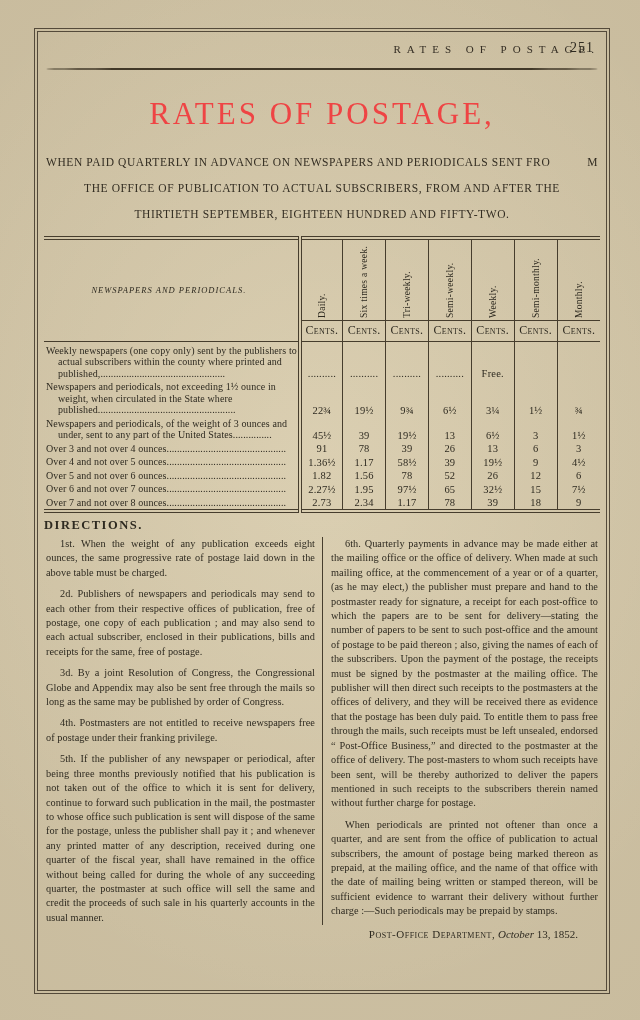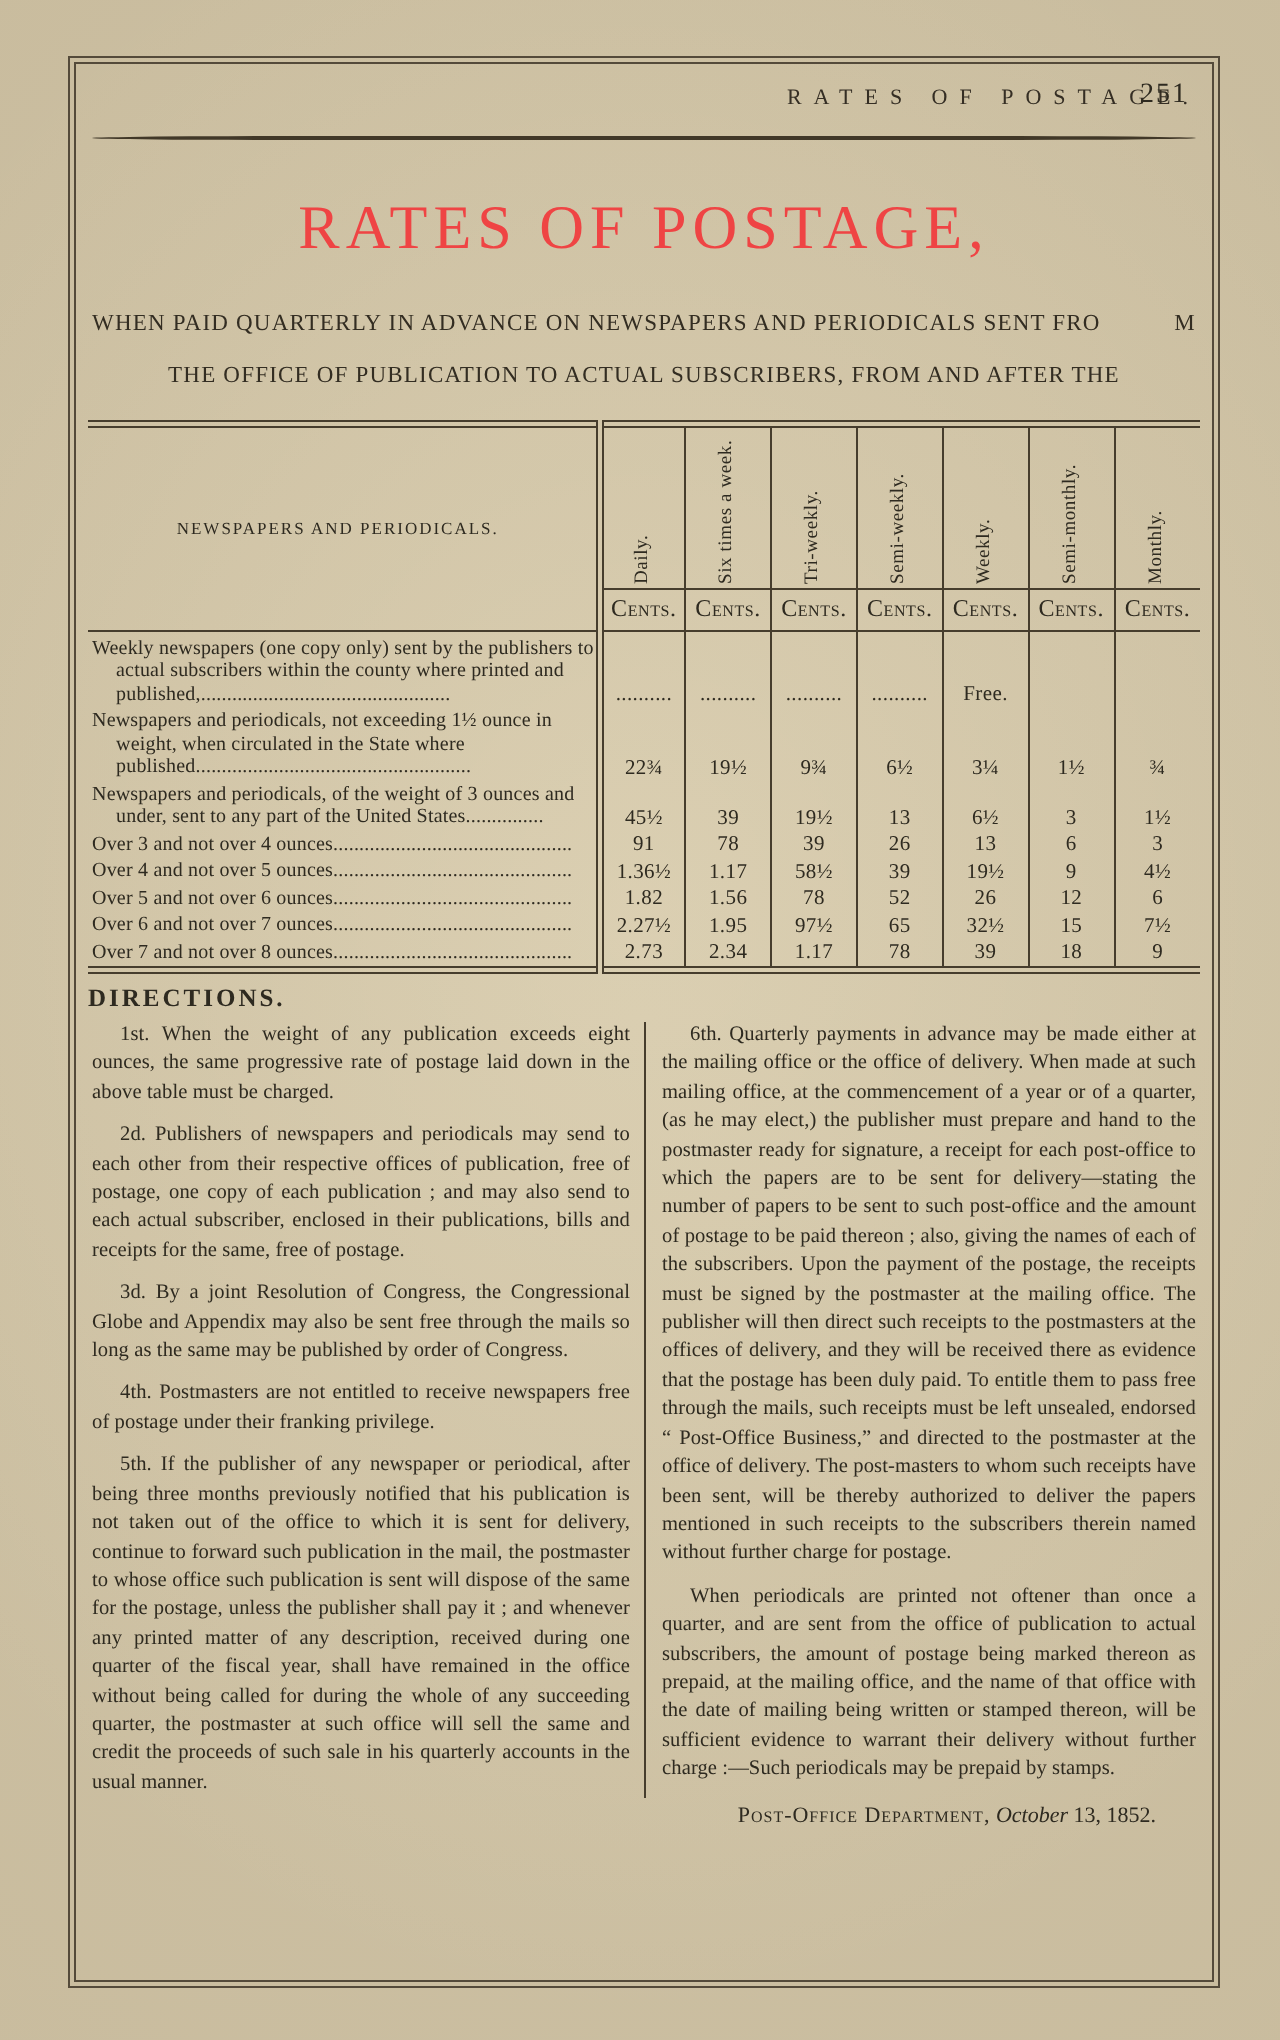--- a/index.html
+++ b/index.html
@@ -71,21 +71,21 @@
     transform: translate(-50%,-50%) rotate(-90deg);
     font-size: 9.5px; line-height: 11px; text-align: left;
     letter-spacing: 0.3px; white-space: normal;
   }
   td.cents {
     font-variant: small-caps; font-size: 12px; text-align: center;
     border-left: 1px solid #463d2d; border-bottom: 1.5px solid #463d2d;
     padding: 2px 0 3px 0; letter-spacing: 0.3px;
   }
   td.cents.first { border-left: 4px double #463d2d; }
-  th.corner2 { border-bottom: 1.5px solid #463d2d; }
+  th.corner2 { border-bottom: 1.5px solid #463d2d; font-style: italic; }
   td.rowlabel {
     font-size: 10px; line-height: 11.5px; vertical-align: bottom;
     padding: 1px 0 1px 14px; text-indent: -12px;
     overflow-wrap: anywhere; letter-spacing: 0.1px;
   }
   td.val {
     font-size: 10.5px; text-align: center; vertical-align: bottom;
     border-left: 1px solid #463d2d; padding: 0 1px 1px 1px;
     letter-spacing: 0.2px;
   }
@@ -128,20 +128,21 @@
     <div class="head-rule"></div>
 
     <div class="main-title">RATES OF POSTAGE,</div>
 
     <div class="subtitle">
       <div class="sub-line1">
         <span>WHEN PAID QUARTERLY IN ADVANCE ON NEWSPAPERS AND PERIODICALS SENT FRO</span>
         <span>M</span>
       </div>
       <div>THE OFFICE OF PUBLICATION TO ACTUAL SUBSCRIBERS, FROM AND AFTER THE</div>
+      <div>THIRTIETH SEPTEMBER, EIGHTEEN HUNDRED AND FIFTY-TWO.</div>
     </div>
 
     <table class="rates">
       <colgroup>
         <col class="lbl">
         <col>
           <col>
           <col>
           <col>
           <col>

